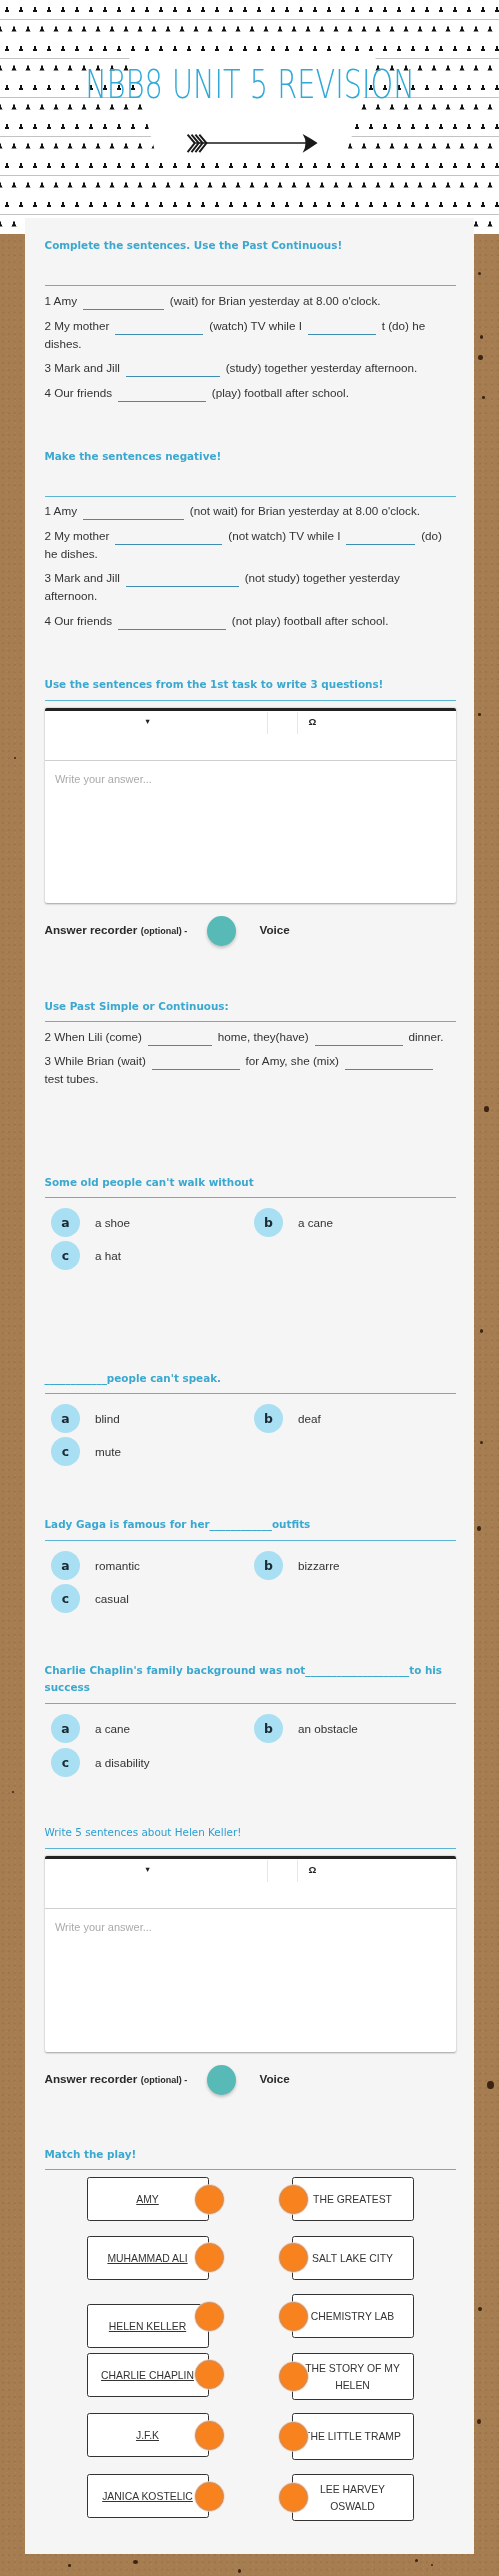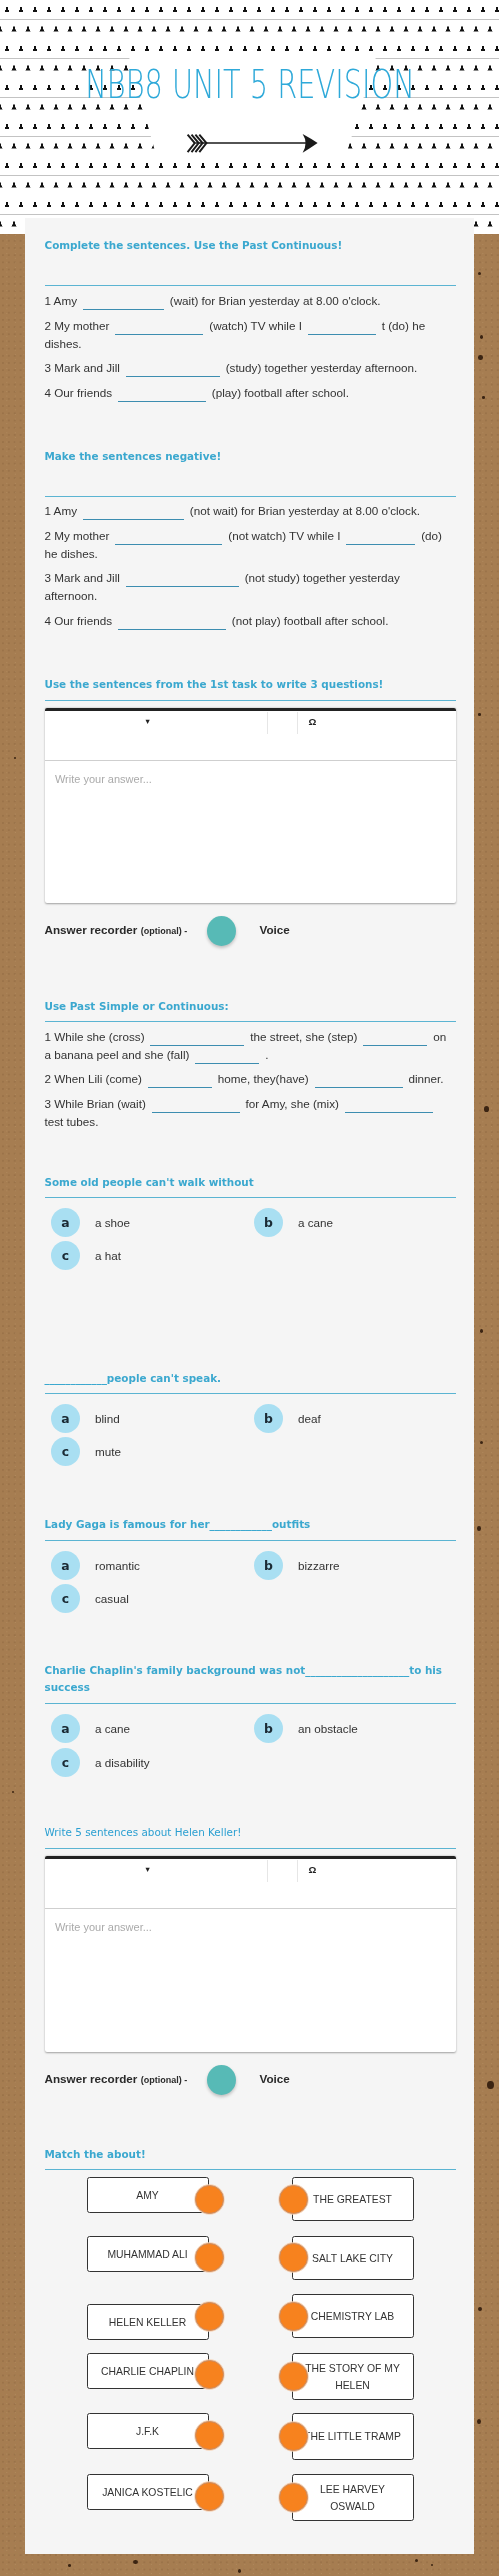--- a/index.html
+++ b/index.html
@@ -67,21 +67,21 @@
   .bubble { width:29px; height:29px; border-radius:50%; background:#a9dff2; margin-left:6.5px;
     display:flex; align-items:center; justify-content:center;
     font-family:"DejaVu Sans", sans-serif; font-weight:bold; font-size:12.4px; color:#1b2b35; }
   .ctext { margin-left:15px; font-size:11.7px; color:#333; }
 
   
   .match-area { position:relative; margin-top:7.2px; height:351px; }
   .mbox { position:absolute; width:122px; box-sizing:border-box; background:#fff; border:1px solid #333; border-radius:2.6px;
     display:flex; align-items:center; justify-content:center; text-align:center;
     font-size:10.4px; line-height:17px; color:#333; cursor:grab; }
-  .mbox.left { left:42px; height:36px; white-space:nowrap; overflow:hidden; }
+  .mbox.left { left:42px; height:44px; white-space:nowrap; overflow:hidden;text-decoration:underline; }
   .mbox.right { left:247px; padding:0 10.4px; }
   .mdot { position:absolute; width:29px; height:29px; border-radius:50%; background:#f7821e;
     border:0.7px solid #c98e68; box-shadow:0 0 0 0.7px #f6d2b4; box-sizing:border-box; cursor:pointer; }
 </style>
 </head>
 <body>
 
 <div class="speck" style="left:478px;top:272px;width:3.3px;height:3.3px"></div>
 <div class="speck" style="left:480px;top:335px;width:3.3px;height:3.9px"></div>
 <div class="speck" style="left:478px;top:355px;width:4.6px;height:4.6px"></div>
@@ -157,21 +157,20 @@
       <span class="rec-label"><span>Answer recorder</span> <span class="rec-opt">(optional) -</span></span>
       <span class="rec-btn"></span>
       <span class="rec-voice">Voice</span>
     </div>
   </section>
 
   <section class="sec" style="top:781px">
     <div class="heading">Use Past Simple or Continuous:</div>
     <div class="rule" style="margin-top:6.5px"></div>
     <div style="margin-top:5.9px">
-      <div class="item"><span>1 While she (cross)</span><input class="blank" style="width: 94px;"><span>the street, she (step)</span><input class="blank" style="width: 64px;"><span>on a banana peel and she (fall)</span><input class="blank" style="width: 64px;"><span>.</span></div>
       <div class="item"><span>2 When Lili (come)</span><input class="blank" style="width: 64px;"><span>home, they(have)</span><input class="blank" style="width: 88px;"><span>dinner.</span></div>
       <div class="item"><span>3 While Brian (wait)</span><input class="blank" style="width: 88px;"><span>for Amy, she (mix)</span><input class="blank" style="width: 88px;"><span>test tubes.</span></div>
     </div>
   </section>
 
   <section class="sec" style="top:957px">
     <div class="heading">Some old people can't walk without</div>
     <div class="rule" style="margin-top:6.5px"></div>
     <div class="choices">
       <div class="choice">
@@ -260,21 +259,21 @@
       <textarea class="editor-area" style="height: 143px;" placeholder="Write your answer..."></textarea>
     </div>
     <div class="recorder">
       <span class="rec-label"><span>Answer recorder</span> <span class="rec-opt">(optional) -</span></span>
       <span class="rec-btn"></span>
       <span class="rec-voice">Voice</span>
     </div>
   </section>
 
   <section class="sec" style="top:1929px">
-    <div class="heading">Match the about!</div>
+    <div class="heading">Match the play!</div>
     <div class="rule" style="margin-top:6.5px"></div>
     <div class="match-area">
 
       <div class="mbox left" style="top:0">
           <span>AMY</span>
         </div>
       <div class="mbox right" style="top:0;height:44px">
           <span>THE GREATEST</span>
         </div>
       <div class="mdot" style="left:150px;top:7.8px"></div>

